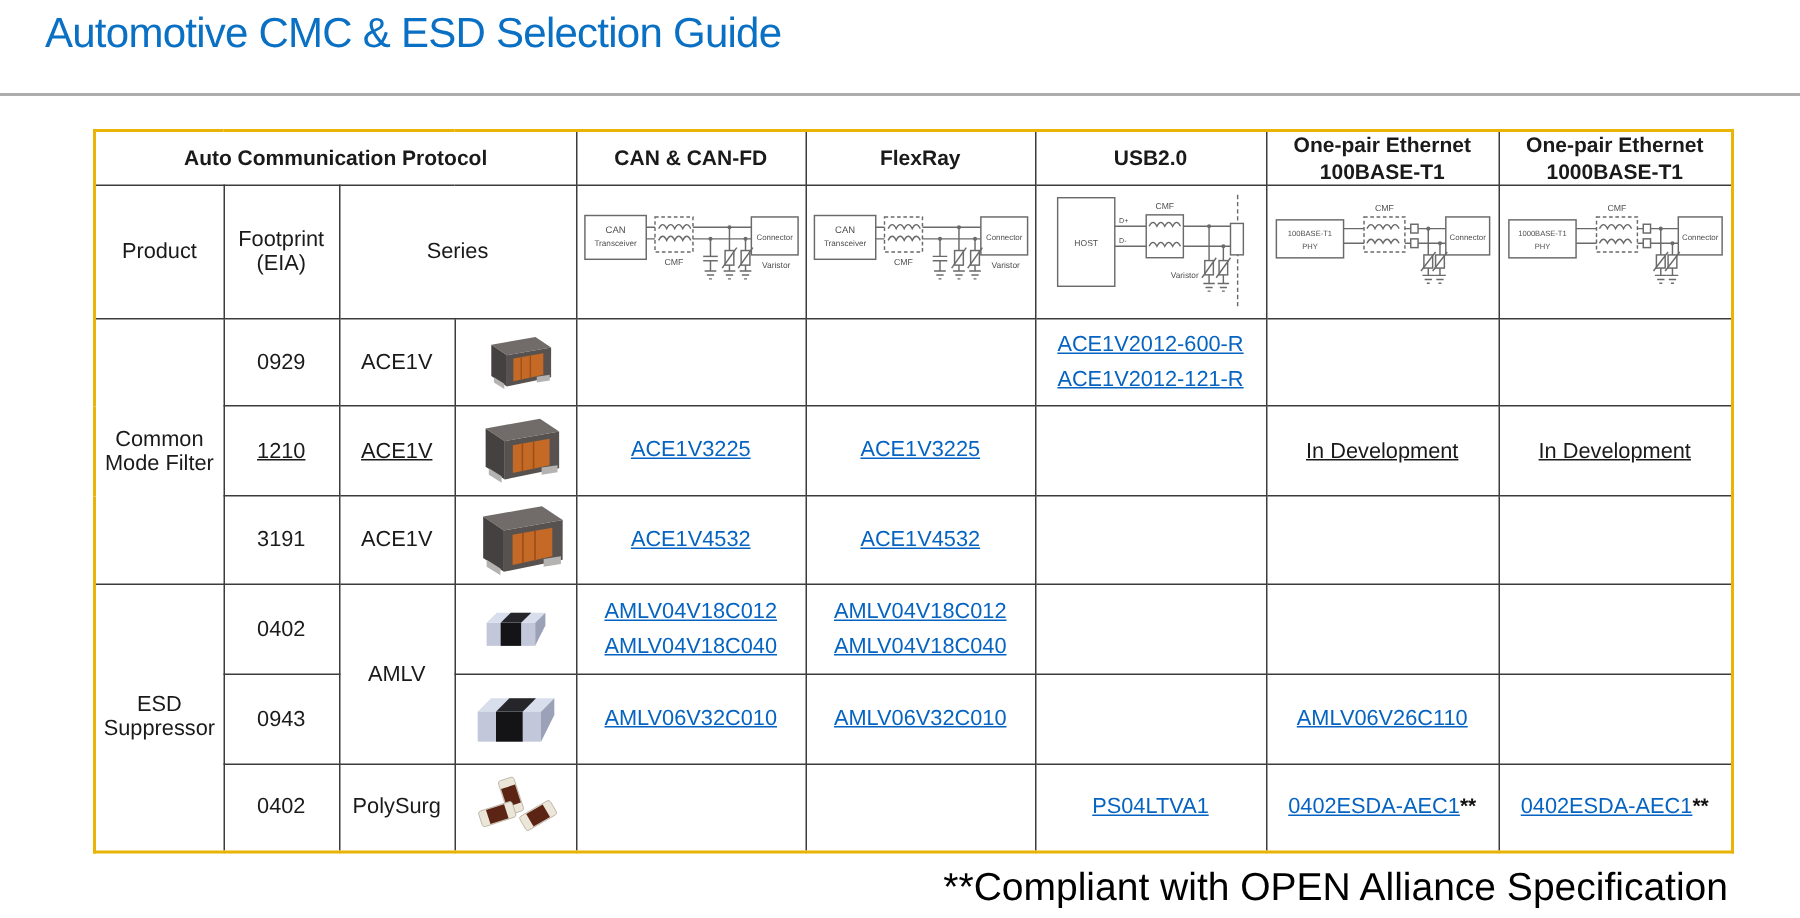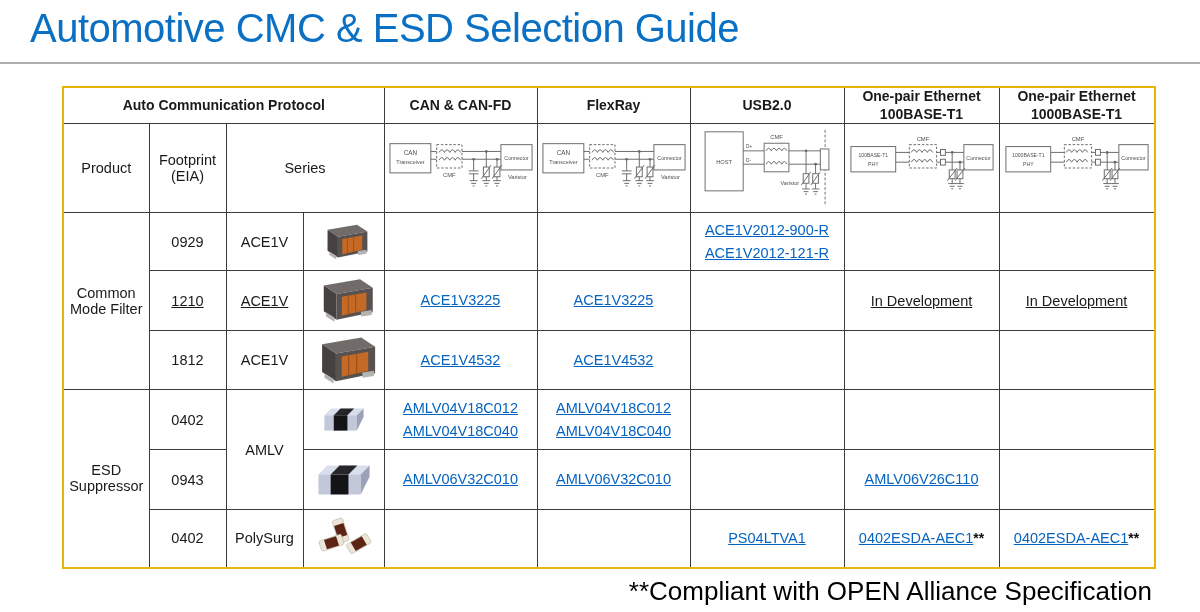--- a/index.html
+++ b/index.html
@@ -1,21 +1,21 @@
 <!DOCTYPE html>
 <html style="--title-blue: #0a70c4; --link-blue: #0563c1; --border-color: #3c3c3c;"><head>
 <meta charset="utf-8">
 <style>
   html,body{margin:0;padding:0;}
   body{
     width:1200px;height:612px;background:#fff;position:relative;overflow:hidden;
     font-family:"Liberation Sans",sans-serif;color:#1a1a1a;
   }
   .page-title{
-    position:absolute;left:30px;top:6px;font-size:40px;letter-spacing:-.5px;
+    position:absolute;left:30px;top:6px;font-size:28px;letter-spacing:-.5px;
     color:var(--title-blue,#0a70c4);white-space:nowrap;
   }
   .title-rule{position:absolute;left:0;top:62px;width:1200px;height:2px;background:#adadad;}
   table.guide{
     position:absolute;left:62px;top:86px;border-collapse:collapse;table-layout:fixed;
   }
   .guide th,.guide td{
     border:1.5px solid var(--border-color,#3c3c3c);padding:0 3px;text-align:center;
     vertical-align:middle;overflow:hidden;
   }
@@ -280,21 +280,21 @@
         <line x1="34" y1="18.5" x2="34" y2="35.8" stroke="#9e4f16" stroke-width="1"></line>
         <line x1="41" y1="17.4" x2="41" y2="34.6" stroke="#9e4f16" stroke-width="1"></line>
         <polygon points="13,34 21,39 21,43 13,38" fill="#b5b3b1"></polygon>
         <polygon points="46,33.5 56,32 56,36.5 46,38" fill="#b5b3b1"></polygon>
       </svg>
     </td>
     <td></td>
     <td></td>
     <td>
       <div class="stack">
-        <a class="plink">ACE1V2012-900-R</a>
+        <a class="plink">ACE1V2012-600-R</a>
         <a class="plink">ACE1V2012-121-R</a>
       </div>
     </td>
     <td></td>
     <td></td>
   </tr>
 
   <tr class="r4">
     <td class="plain-cell">1210</td>
     <td class="plain-cell">ACE1V</td>
@@ -315,21 +315,21 @@
     </td>
     <td>
       <a class="plink">ACE1V3225</a>
     </td>
     <td></td>
     <td class="plain-cell">In Development</td>
     <td class="plain-cell">In Development</td>
   </tr>
 
   <tr class="r5">
-    <td class="plain-cell">1812</td>
+    <td class="plain-cell">3191</td>
     <td class="plain-cell">ACE1V</td>
     <td>
       <svg class="part-img" viewBox="0 0 60 46" width="70" height="53">
         <polygon points="11,9 45,3 57,11 23,17" fill="#716c6a"></polygon>
         <polygon points="11,9 23,17 23,41 11,33" fill="#454140"></polygon>
         <polygon points="23,17 57,11 57,34 23,41" fill="#575250"></polygon>
         <polygon points="28,19.5 51,15.5 51,32 28,37" fill="#c56a26"></polygon>
         <line x1="34" y1="18.5" x2="34" y2="35.8" stroke="#9e4f16" stroke-width="1"></line>
         <line x1="41" y1="17.4" x2="41" y2="34.6" stroke="#9e4f16" stroke-width="1"></line>
         <polygon points="13,34 21,39 21,43 13,38" fill="#b5b3b1"></polygon>

